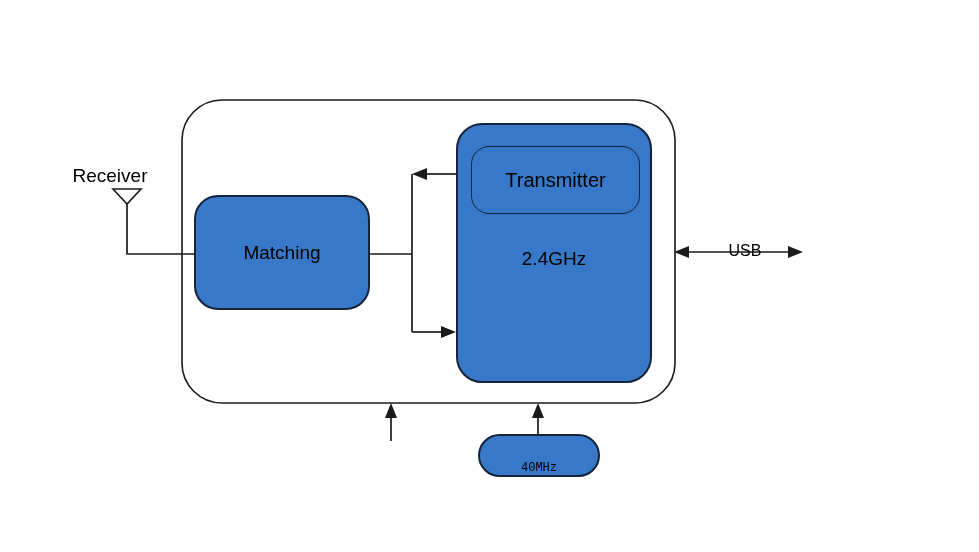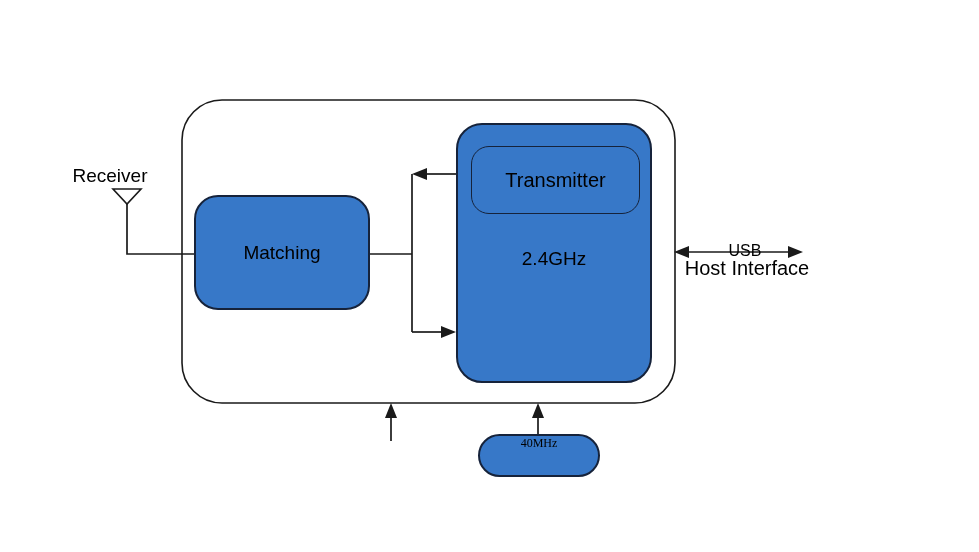--- a/index.html
+++ b/index.html
@@ -64,23 +64,23 @@
     line-height: 22px;
   }
   .pill {
     position: absolute;
     left: 478px; top: 434px;
     width: 122px; height: 43px;
     border-radius: 22px;
     background: var(--block-fill);
     border: 2px solid var(--block-border);
     display: flex;
-    align-items: flex-start;
+    align-items: flex-end;
     justify-content: center;
-    font-family: Liberation Serif, serif;
+    font-family: Liberation Mono, monospace;
     font-size: 12px;
     color: var(--text-color);
   }
   .lbl {
     position: absolute;
     text-align: center;
     font-size: 19px;
     line-height: 22px;
     white-space: nowrap;
   }
@@ -147,15 +147,14 @@
     </div>
     <div class="rf-freq-label">2.4GHz</div>
   </div>
 
   <div class="pill">
     <span>40MHz</span>
   </div>
 
   <div class="lbl antenna-lbl">Receiver</div>
   <div class="lbl usb-lbl">USB</div>
-  <div class="lbl host-lbl">Host Interface</div>
 
 </div>
 
 </body></html>

